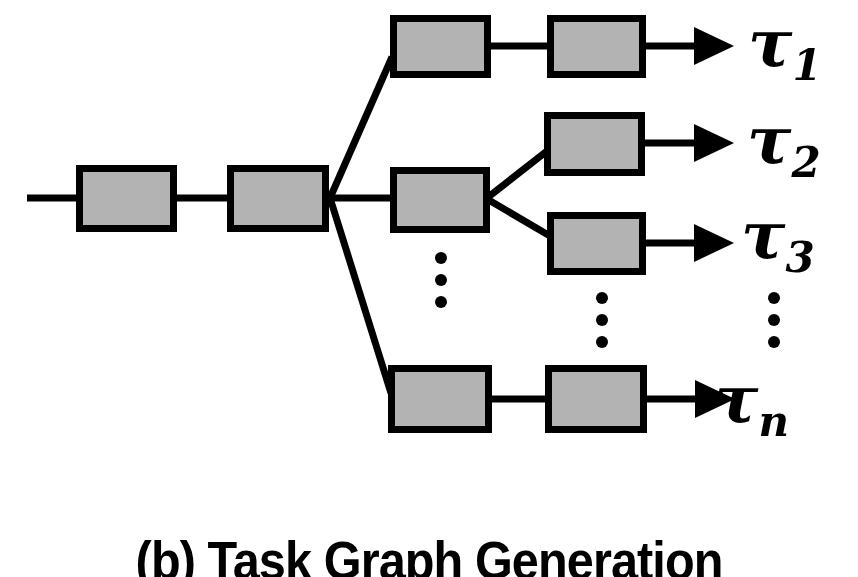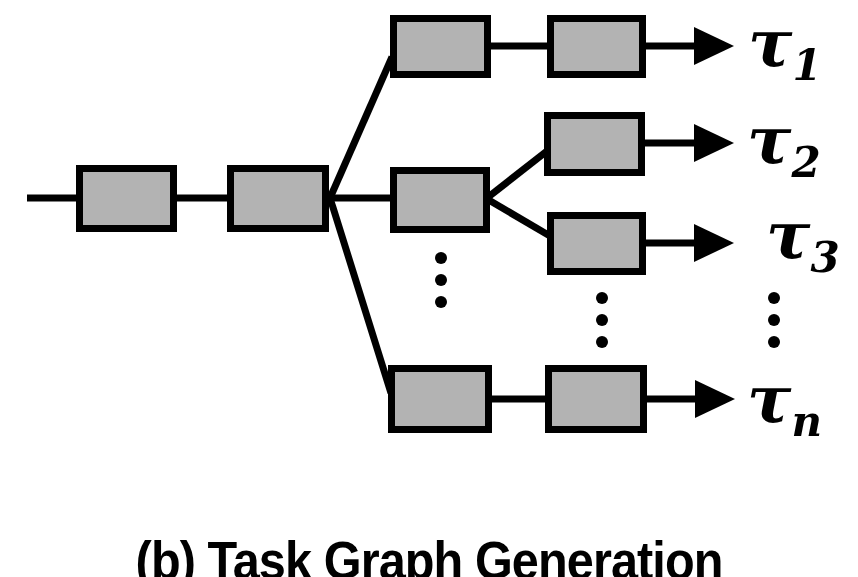--- a/index.html
+++ b/index.html
@@ -125,24 +125,24 @@
   <div class="task-node" style="left:547px; top:212px; width:99px; height:63px;"></div>
   <div class="task-node" style="left:388px; top:365px; width:104px; height:68px;"></div>
   <div class="task-node" style="left:545px; top:365px; width:102px; height:68px;"></div>
 
   <div class="out-label" style="left:748px; top:10px;">
     <span class="sym">τ</span><span class="sub">1</span>
   </div>
   <div class="out-label" style="left:747px; top:107px;text-align:right;">
     <span class="sym">τ</span><span class="sub">2</span>
   </div>
-  <div class="out-label" style="left:766px; top:202px;">
+  <div class="out-label" style="left:741px; top:202px;">
     <span class="sym">τ</span><span class="sub">3</span>
   </div>
-  <div class="out-label" style="left:747px; top:366px;">
+  <div class="out-label" style="left:714px; top:366px;">
     <span class="sym">τ</span><span class="sub">n</span>
   </div>
 
   <div class="v-ellipsis" style="left:435px; top:252px;">
     <div class="dot"></div>
     <div class="dot"></div>
     <div class="dot"></div>
   </div>
   <div class="v-ellipsis" style="left:596px; top:292px;">
     <div class="dot"></div>

